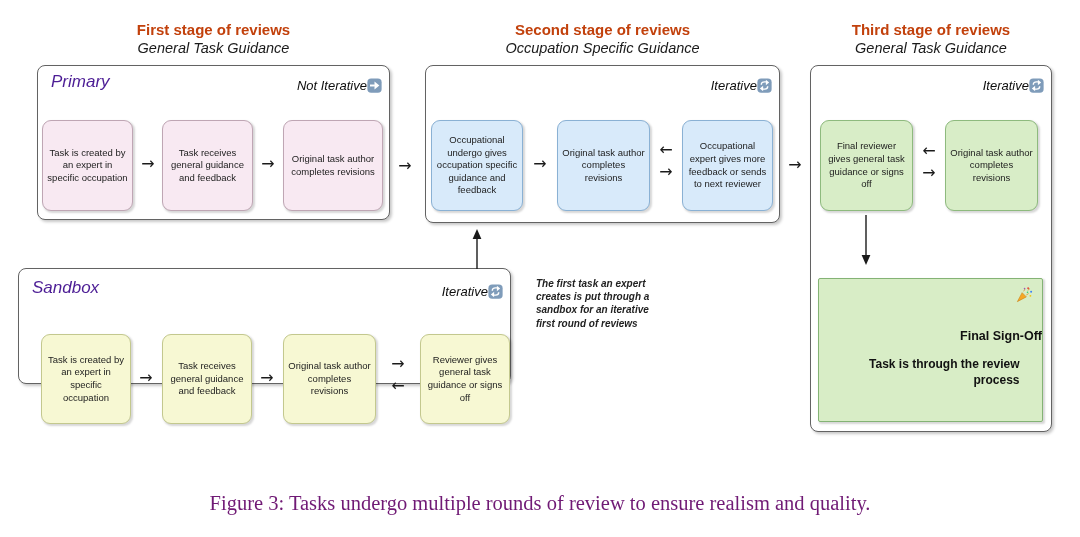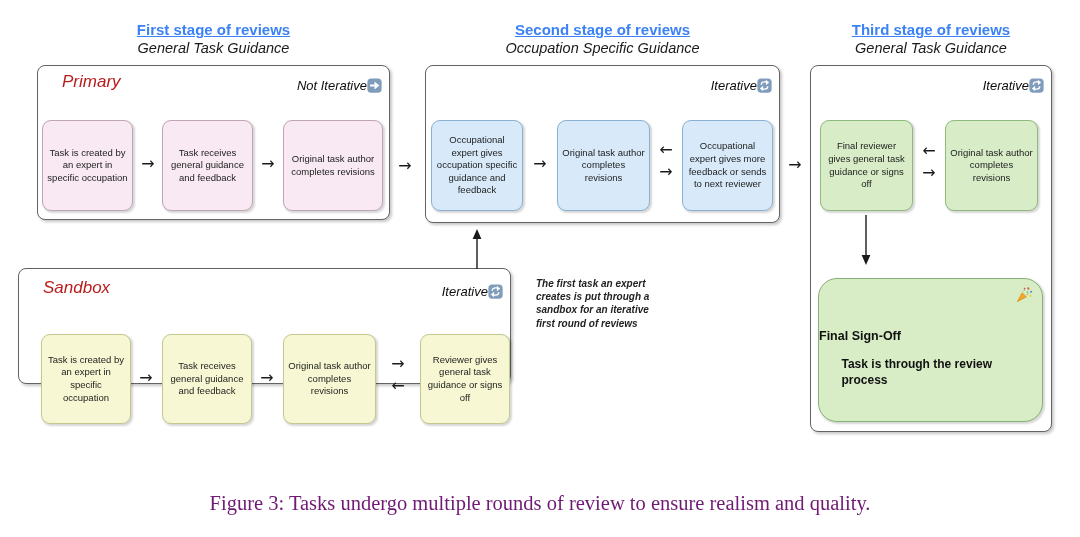--- a/index.html
+++ b/index.html
@@ -1,45 +1,45 @@
 <!DOCTYPE html>
 <html><head>
 <meta charset="utf-8">
 <style>
   html,body{margin:0;padding:0;background:#ffffff;}
   .canvas{position:relative;width:1080px;height:537px;background:#ffffff;
           font-family:"Liberation Sans",sans-serif;overflow:hidden;}
 
   .stage-header{position:absolute;text-align:center;}
-  .stage-title{font-weight:bold;font-size:15px;color:#3b82f6;text-decoration:underline;}
+  .stage-title{font-weight:bold;font-size:15px;color:#c2410c;}
   .stage-subtitle{font-style:italic;font-size:14.5px;color:#1a1a1a;margin-top:2px;}
 
   .panel{position:absolute;background:#ffffff;border:1.3px solid #636363;border-radius:8px;
          box-sizing:border-box;box-shadow:2px 2px 3px rgba(0,0,0,.22);}
-  .panel-label{position:absolute;font-style:italic;font-size:17px;color:#b91c1c;margin-left:11px;}
+  .panel-label{position:absolute;font-style:italic;font-size:17px;color:#4c1d95;}
   .mode{position:absolute;top:12px;right:7px;display:flex;align-items:center;}
   .mode-label{font-style:italic;font-size:13px;color:#0d0d0d;}
   .icon-badge{width:15px;height:15px;display:block;}
 
   .box{position:absolute;border-radius:9px;display:flex;align-items:center;justify-content:center;
        text-align:center;font-size:9.5px;line-height:1.32;color:#1c1c1c;padding:4px;
        box-sizing:border-box;box-shadow:1.5px 1.5px 2px rgba(0,0,0,.16);}
   .box.pink{background:#f8e9f2;border:1px solid #bfa6b4;}
   .box.blue{background:#d8eafa;border:1px solid #8ab1d4;}
   .box.yellow{background:#f7f8d3;border:1px solid #c3c88e;}
   .box.green{background:#d8edc7;border:1px solid #8eba7e;}
 
   .harrow{position:absolute;width:22px;text-align:center;font-family:"DejaVu Sans",sans-serif;
           font-size:16px;color:#1a1a1a;line-height:1;}
   .varrow{position:absolute;}
 
   .note{position:absolute;font-style:italic;font-weight:600;font-size:10px;line-height:1.32;color:#222;}
 
-  .final-box{position:absolute;background:#d8edc6;border:1px solid #84b375;border-radius:19px;
-             box-sizing:border-box;text-align:left;box-shadow:1.5px 1.5px 2px rgba(0,0,0,.16);}
+  .final-box{position:absolute;background:#d8edc6;border:1px solid #84b375;border-radius:2px;
+             box-sizing:border-box;text-align:right;box-shadow:1.5px 1.5px 2px rgba(0,0,0,.16);}
   .final-title{font-weight:bold;font-size:12.5px;color:#111;margin-top:50px;}
   .final-body{font-weight:bold;font-size:12px;color:#111;margin:13px auto 0;width:178px;line-height:1.35;}
   .party{position:absolute;top:6px;right:8px;width:18px;height:18px;}
 
   .caption{position:absolute;left:0;top:492px;width:1080px;text-align:center;
            font-family:"Liberation Serif",serif;font-size:20.5px;color:#701a75;}
 </style>
 </head>
 <body>
 
@@ -107,21 +107,21 @@
         <path d="M14.2 11 V11.4 C14.2 13.6 12.4 14.8 10.2 14.8 H8" stroke="#ffffff" stroke-width="1.9" fill="none"></path>
         <polygon points="8.2,10.4 3.8,14.1 8.2,17.8" fill="#ffffff"></polygon>
       </svg>
     </div>
   </div>
 
   <div class="box pink" style="left:42px;top:120px;width:91px;height:91px">Task is created by an expert in specific occupation</div>
   <div class="box pink" style="left:162px;top:120px;width:91px;height:91px">Task receives general guidance and feedback</div>
   <div class="box pink" style="left:283px;top:120px;width:100px;height:91px">Original task author completes revisions</div>
 
-  <div class="box blue" style="left:431px;top:120px;width:92px;height:91px">Occupational expert gives occupation specific guidance and feedback</div>
+  <div class="box blue" style="left:431px;top:120px;width:92px;height:91px">Occupational undergo gives occupation specific guidance and feedback</div>
   <div class="box blue" style="left:557px;top:120px;width:93px;height:91px">Original task author completes revisions</div>
   <div class="box green" style="left:820px;top:120px;width:93px;height:91px">Final reviewer gives general task guidance or signs off</div>
 
   <div class="box blue" style="left:682px;top:120px;width:91px;height:91px">Occupational expert gives more feedback or sends to next reviewer</div>
   <div class="box green" style="left:945px;top:120px;width:93px;height:91px">Original task author completes revisions</div>
 
   <div class="box yellow" style="left:41px;top:334px;width:90px;height:90px">Task is created by an expert in specific occupation</div>
   <div class="box yellow" style="left:162px;top:334px;width:90px;height:90px">Task receives general guidance and feedback</div>
   <div class="box yellow" style="left:283px;top:334px;width:93px;height:90px">Original task author completes revisions</div>
   <div class="box yellow" style="left:420px;top:334px;width:90px;height:90px">Reviewer gives general task guidance or signs off</div>

